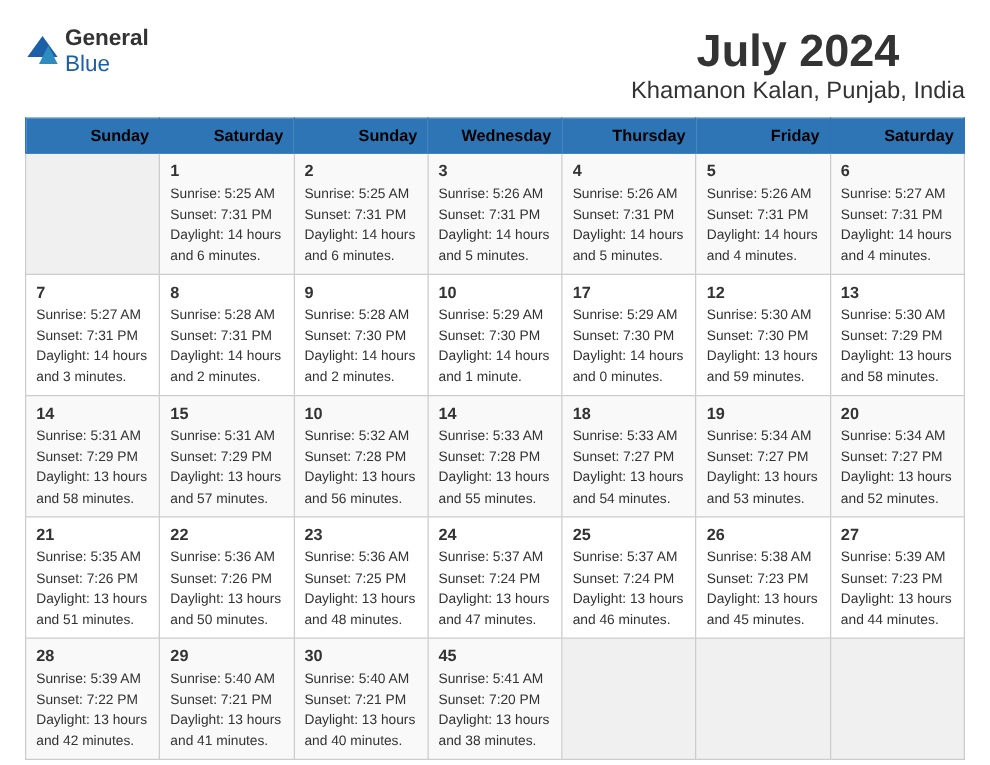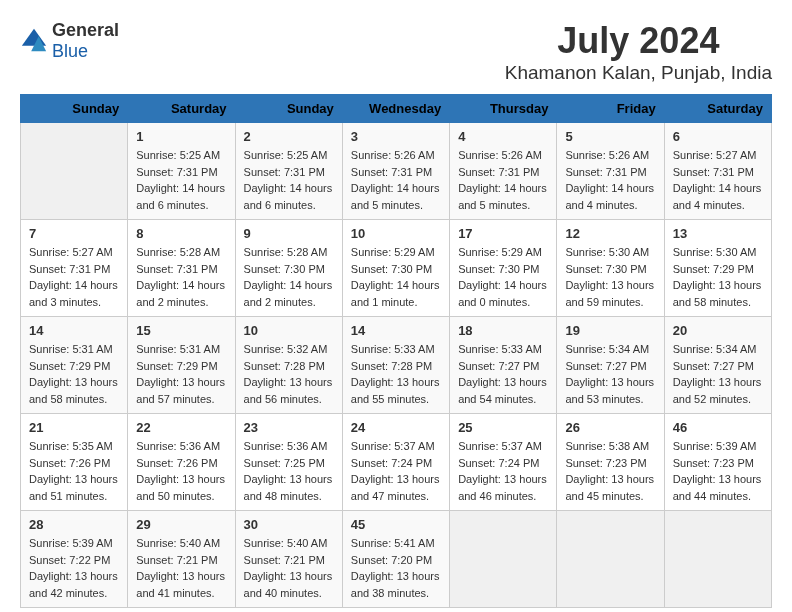--- a/index.html
+++ b/index.html
@@ -227,21 +227,21 @@
         </td>
         <td>
           <span class="day-number">25</span>
           <div class="day-detail">Sunrise: 5:37 AM<br>Sunset: 7:24 PM<br>Daylight: 13 hours and 46 minutes.</div>
         </td>
         <td>
           <span class="day-number">26</span>
           <div class="day-detail">Sunrise: 5:38 AM<br>Sunset: 7:23 PM<br>Daylight: 13 hours and 45 minutes.</div>
         </td>
         <td>
-          <span class="day-number">46</span>
+          <span class="day-number">27</span>
           <div class="day-detail">Sunrise: 5:39 AM<br>Sunset: 7:23 PM<br>Daylight: 13 hours and 44 minutes.</div>
         </td>
       </tr>
       <tr>
         <td>
           <span class="day-number">28</span>
           <div class="day-detail">Sunrise: 5:39 AM<br>Sunset: 7:22 PM<br>Daylight: 13 hours and 42 minutes.</div>
         </td>
         <td>
           <span class="day-number">29</span>

